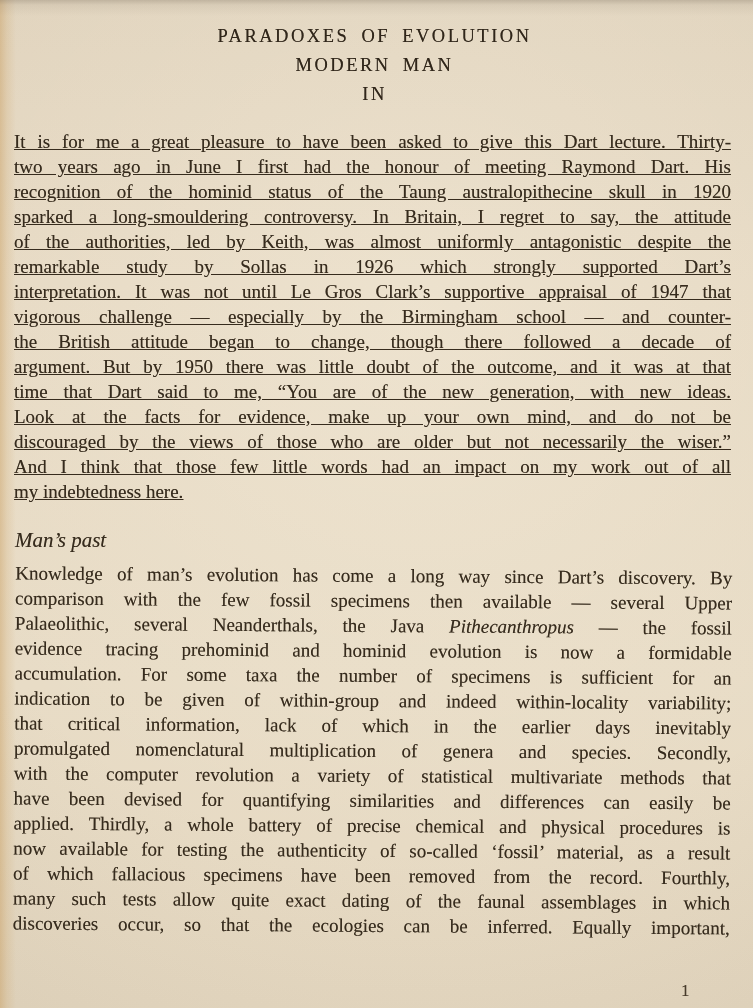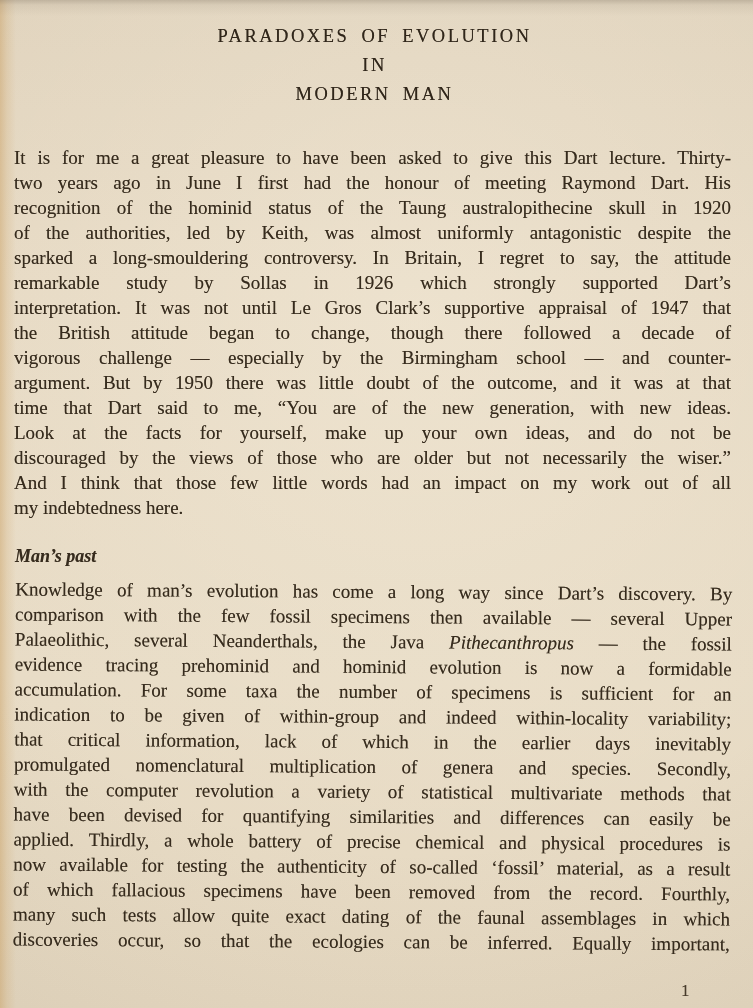--- a/index.html
+++ b/index.html
@@ -39,25 +39,25 @@
     font-size:19px;
     line-height:25px;
     text-shadow:0 0 0.6px rgba(54,43,29,0.5);
   }
   .para .line {
     text-align:justify;
     text-align-last:justify;
   }
   .para.last-left .line:last-child { text-align-last:left; }
   .para em { font-style:italic; }
-  .intro-para { margin-top:36px; }
+  .intro-para { margin-top:20px;text-decoration:underline; }
   .section-heading {
     font-style:italic;
-    font-weight:bold;
-    font-size:18px;
+    font-weight:normal;
+    font-size:21px;
     line-height:25px;
     margin:24px 0 10px 1px;
     text-shadow:0 0 0.6px rgba(54,43,29,0.5);
   }
   .continuation-para {
     transform:rotate(0.4deg);   
     transform-origin:50% 50%;
   }
   .folio {
     position:absolute;
@@ -69,37 +69,37 @@
 </style>
 </head>
 <body>
 
 <div class="paper"></div>
 
 <div class="page">
 
   <header class="title-block">
     <div class="title-line">PARADOXES OF EVOLUTION</div>
+    <div class="title-line">MODERN MAN</div>
     <div class="title-line">IN</div>
-    <div class="title-line">MODERN MAN</div>
   </header>
 
   <section class="para intro-para last-left">
       <div class="line">It is for me a great pleasure to have been asked to give this Dart lecture. Thirty-</div>
       <div class="line">two years ago in June I first had the honour of meeting Raymond Dart. His</div>
       <div class="line">recognition of the hominid status of the Taung australopithecine skull in 1920</div>
+      <div class="line">sparked a long-smouldering controversy. In Britain, I regret to say, the attitude</div>
       <div class="line">of the authorities, led by Keith, was almost uniformly antagonistic despite the</div>
-      <div class="line">sparked a long-smouldering controversy. In Britain, I regret to say, the attitude</div>
       <div class="line">remarkable study by Sollas in 1926 which strongly supported Dart’s</div>
       <div class="line">interpretation. It was not until Le Gros Clark’s supportive appraisal of 1947 that</div>
+      <div class="line">vigorous challenge — especially by the Birmingham school — and counter-</div>
       <div class="line">the British attitude began to change, though there followed a decade of</div>
-      <div class="line">vigorous challenge — especially by the Birmingham school — and counter-</div>
       <div class="line">argument. But by 1950 there was little doubt of the outcome, and it was at that</div>
       <div class="line">time that Dart said to me, “You are of the new generation, with new ideas.</div>
-      <div class="line">Look at the facts for yourself, make up your own ideas, and do not be</div>
+      <div class="line">Look at the facts for evidence, make up your own mind, and do not be</div>
       <div class="line">discouraged by the views of those who are older but not necessarily the wiser.”</div>
       <div class="line">And I think that those few little words had an impact on my work out of all</div>
       <div class="line">my indebtedness here.</div>
     </section>
 
   <h3 class="section-heading">Man’s past</h3>
 
   <section class="para continuation-para">
       <div class="line">Knowledge of man’s evolution has come a long way since Dart’s discovery. By</div>
       <div class="line">comparison with the few fossil specimens then available — several Upper</div>

